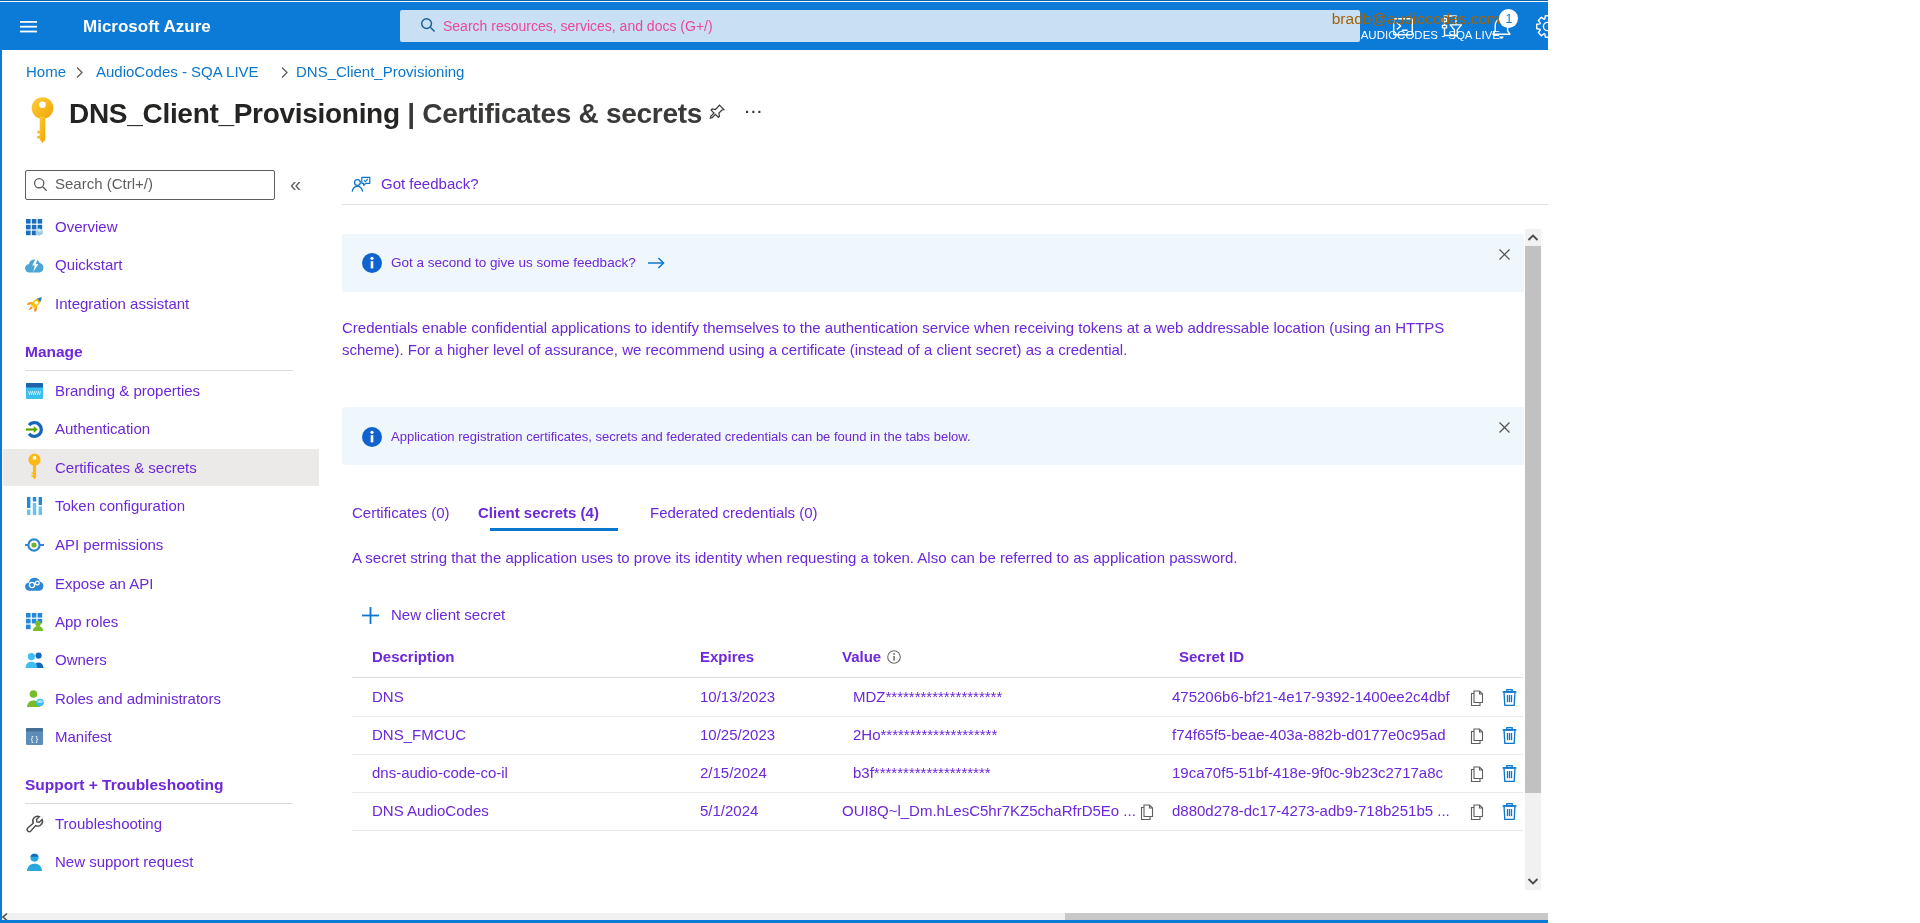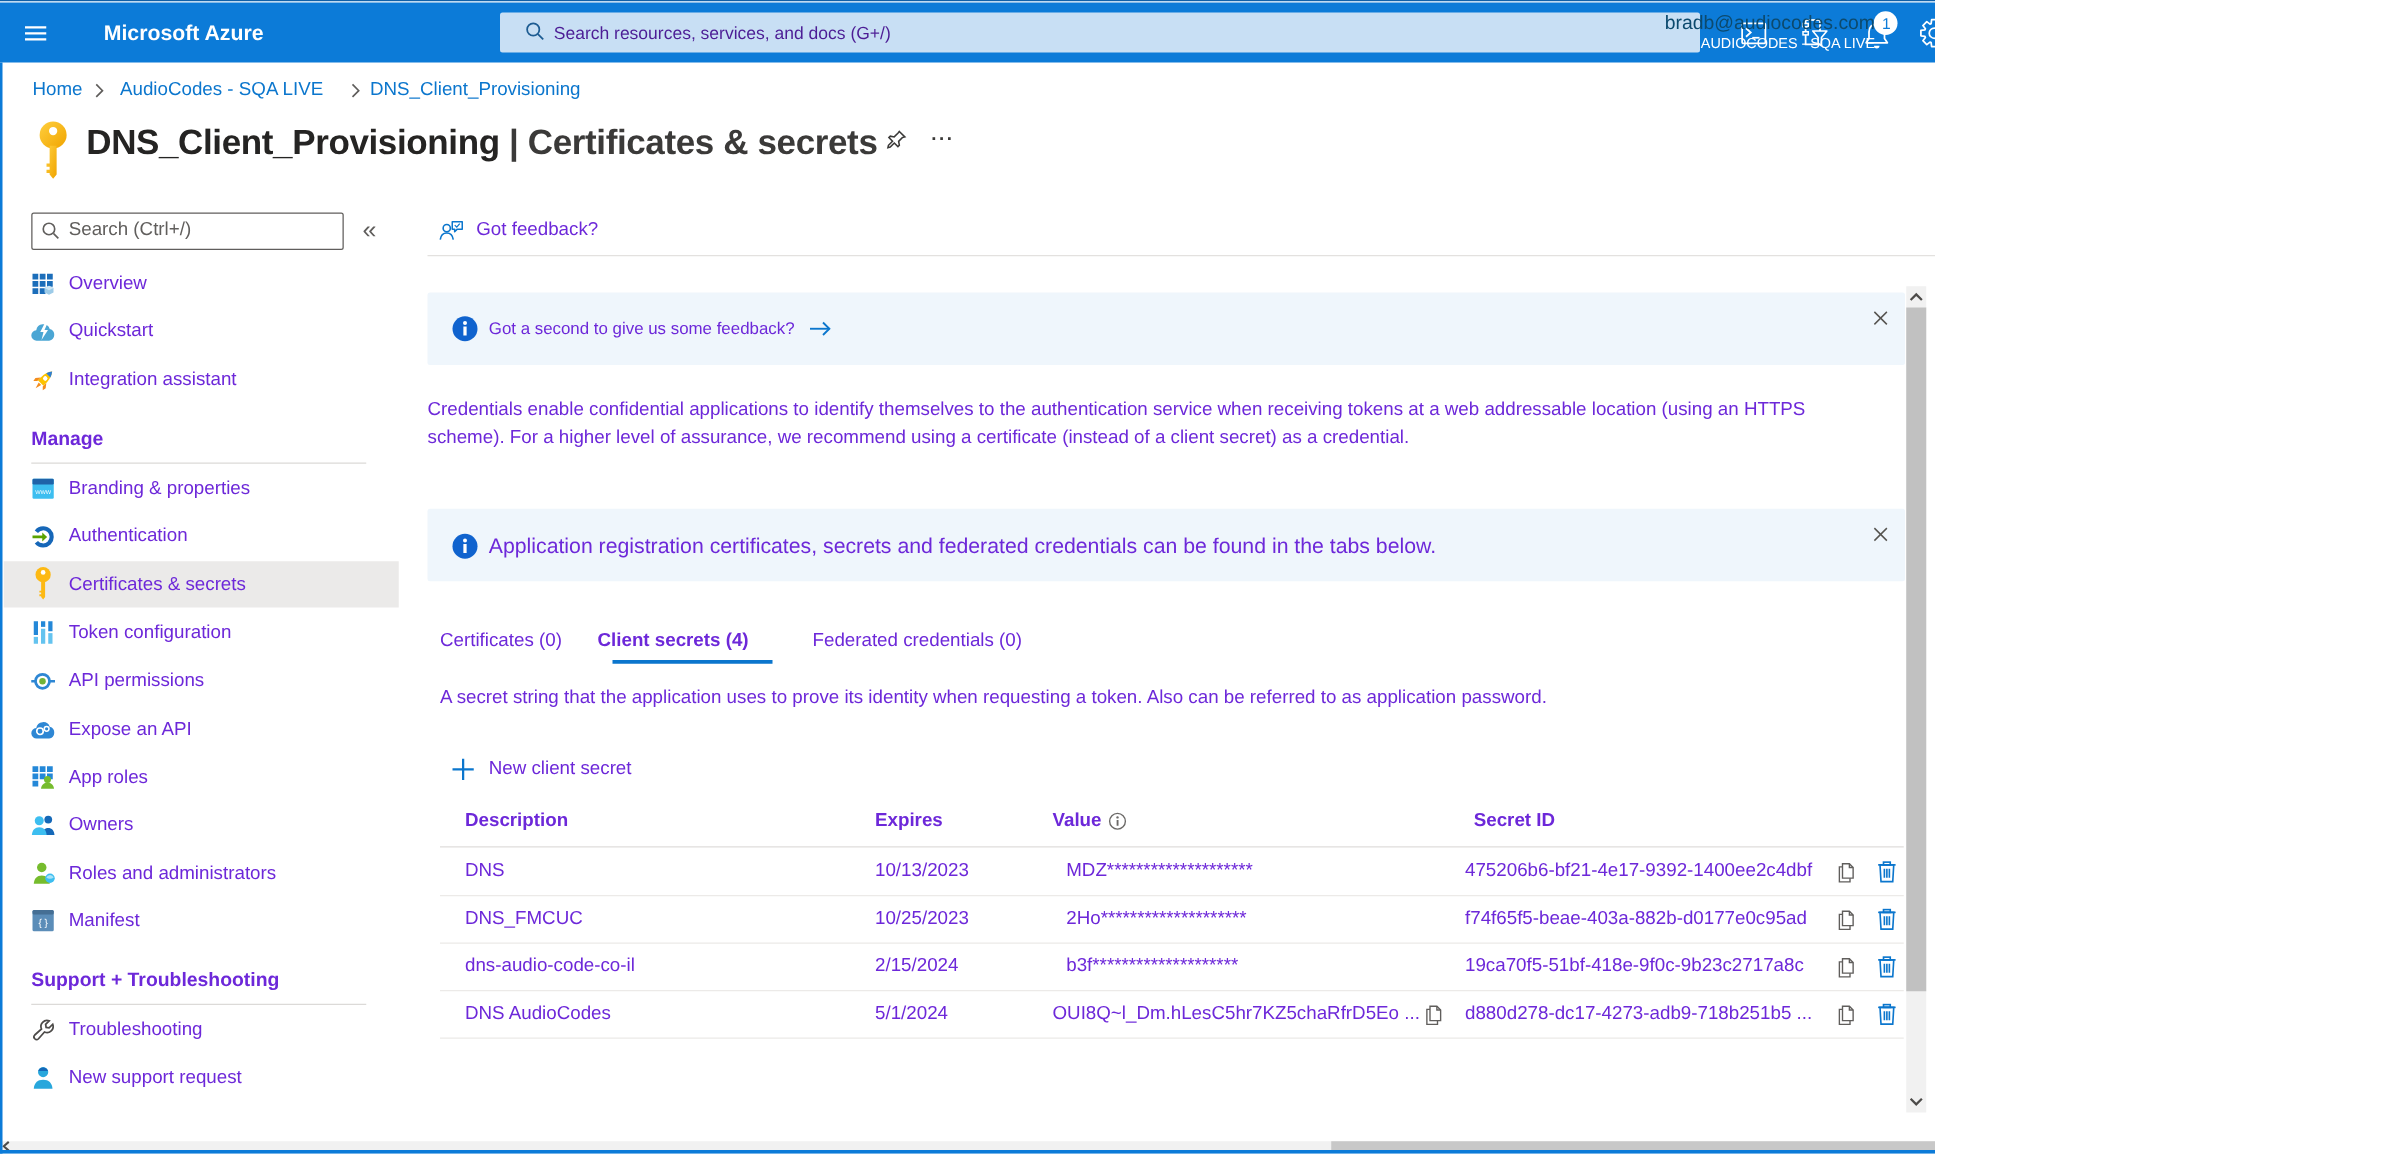--- a/index.html
+++ b/index.html
@@ -21,21 +21,21 @@
 <rect x="0" y="0" width="17" height="1.8" fill="#fff"></rect>
       <rect x="0" y="4.8" width="17" height="1.8" fill="#fff"></rect>
       <rect x="0" y="9.6" width="17" height="1.8" fill="#fff"></rect>
 </svg>
 <div class="t b" style="left:83px;top:16px;color:#fff;font-size:17px;line-height:22px">Microsoft Azure</div>
 <div class="a" style="left:400px;top:10px;width:960px;height:32px;background:#c8dff4;border-radius:2px"></div>
 <svg style="left:420px;top:17px" width="16" height="16" viewBox="0 0 17 17">
 <circle cx="7" cy="7" r="5.2" fill="none" stroke="#1d5c92" stroke-width="1.5"></circle>
       <line x1="11" y1="11" x2="15.5" y2="15.5" stroke="#1d5c92" stroke-width="1.5"></line>
 </svg>
-<div class="t" style="left:443px;top:17px;color:#4c1d95;font-size:14px;line-height:18px">Search resources, services, and docs (G+/)</div>
+<div class="t" style="left:443px;top:17px;color:#ec4899;font-size:14px;line-height:18px">Search resources, services, and docs (G+/)</div>
 
 <svg style="left:1393px;top:18px" width="20" height="18" viewBox="0 0 20 18">
 <rect x="0.7" y="0.7" width="18.6" height="16" rx="1" fill="none" stroke="#fff" stroke-width="1.4"></rect>
 <polyline points="3.8,4.6 7.6,8 3.8,11.4" fill="none" stroke="#fff" stroke-width="1.4"></polyline>
 <line x1="8.8" y1="12.2" x2="14.6" y2="12.2" stroke="#fff" stroke-width="1.4"></line>
 </svg>
 <svg style="left:1440px;top:15px" width="22" height="23" viewBox="0 0 22 23">
 <rect x="4.5" y="1" width="11.5" height="19.5" fill="none" stroke="#fff" stroke-width="1.4"></rect>
 <rect x="2.4" y="3.8" width="4.2" height="2.5" fill="#0c7bd8" stroke="#fff" stroke-width="1.2"></rect>
 <rect x="2.4" y="10.4" width="4.2" height="2.5" fill="#0c7bd8" stroke="#fff" stroke-width="1.2"></rect>
@@ -54,21 +54,21 @@
 <svg style="left:1585px;top:16px" width="22" height="22" viewBox="0 0 22 22">
 <circle cx="11" cy="11" r="10" fill="none" stroke="#fff" stroke-width="1.5"></circle>
 <text x="11" y="15.6" font-family="Liberation Sans" font-size="14.5" font-weight="bold" fill="#fff" text-anchor="middle">?</text>
 </svg>
 <svg style="left:1633px;top:16px" width="25" height="22" viewBox="0 0 25 22">
 <circle cx="7.6" cy="9" r="3.8" fill="none" stroke="#fff" stroke-width="1.4"></circle>
 <path d="M1 20.5 c0.6 -4.4 3.1 -6.8 6.6 -6.8 s6 2.4 6.6 6.8" fill="none" stroke="#fff" stroke-width="1.4"></path>
 <path d="M12.5 1.5 h11 v8.5 h-7 l-3 3 v-3 h-1 z" fill="#0c7bd8" stroke="#fff" stroke-width="1.3" stroke-linejoin="round"></path>
 <polyline points="14.8,5.2 16.6,7 20.6,3.4" fill="none" stroke="#fff" stroke-width="1.3"></polyline>
 </svg>
-<div class="t" style="right:48px;top:9px;color:#0c4a6e;font-size:15.5px;text-align:center">bradb@audiocodes.com</div>
+<div class="t" style="right:48px;top:9px;color:#a16207;font-size:15.5px;text-align:center">bradb@audiocodes.com</div>
 <div class="t" style="right:48px;top:28px;color:#fff;font-size:11.5px;line-height:14px;text-align:right">AUDIOCODES - SQA LIVE</div>
 <div class="a" style="left:1879px;top:10px;width:35px;height:35px;border-radius:50%;background:#7e8a96;overflow:hidden">
 <div class="a" style="left:9.5px;top:5px;width:16px;height:16px;border-radius:50%;background:#b9bdc1"></div>
 <div class="a" style="left:2.5px;top:23px;width:30px;height:18px;border-radius:50% 50% 0 0/80% 80% 0 0;background:#b9bdc1"></div>
 </div>
 
 <div class="t" style="left:26px;top:62px;color:#0b76cd">Home</div>
 <svg style="left:76px;top:67px" width="7" height="11" viewBox="0 0 7 11">
       <polyline points="1,0.5 6,5.5 1,10.5" fill="none" stroke="#5f5d5b" stroke-width="1.3"></polyline>
     </svg>
@@ -271,21 +271,21 @@
 </svg>
 
 <div class="t" style="left:342px;top:317px;line-height:22px;white-space:normal;width:1160px">Credentials enable confidential applications to identify themselves to the authentication service when receiving tokens at a web addressable location (using an HTTPS scheme). For a higher level of assurance, we recommend using a certificate (instead of a client secret) as a credential.</div>
 
 <div class="a" style="left:342px;top:407px;width:1182px;height:58px;background:#eff6fc;border-radius:2px"></div>
 <svg style="left:362px;top:427px" width="20" height="20" viewBox="0 0 20 20">
 <circle cx="10" cy="10" r="10" fill="#1063ce"></circle>
 <rect x="8.7" y="8.2" width="2.6" height="7.2" fill="#fff"></rect>
 <circle cx="10" cy="5.3" r="1.6" fill="#fff"></circle>
 </svg>
-<div class="t" style="left:391px;top:428px;font-size:17px;line-height:18px">Application registration certificates, secrets and federated credentials can be found in the tabs below.</div>
+<div class="t" style="left:391px;top:428px;font-size:13px;line-height:18px">Application registration certificates, secrets and federated credentials can be found in the tabs below.</div>
 <svg style="left:1499px;top:422px" width="11" height="11" viewBox="0 0 11 11">
 <line x1="0.5" y1="0.5" x2="10.5" y2="10.5" stroke="#55534f" stroke-width="1.2"></line>
       <line x1="10.5" y1="0.5" x2="0.5" y2="10.5" stroke="#55534f" stroke-width="1.2"></line>
 </svg>
 
 <div class="t" style="left:352px;top:503px">Certificates (0)</div>
 <div class="t b" style="left:478px;top:503px">Client secrets (4)</div>
 <div class="t" style="left:650px;top:503px">Federated credentials (0)</div>
 <div class="a" style="left:490px;top:528px;width:128px;height:3px;background:#0b76cd"></div>
 

